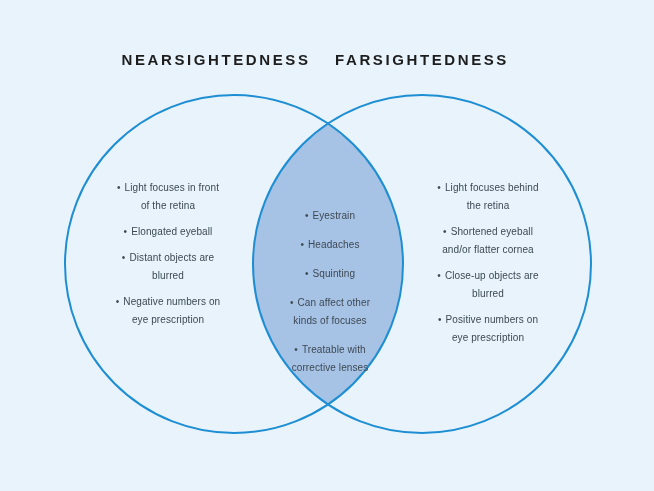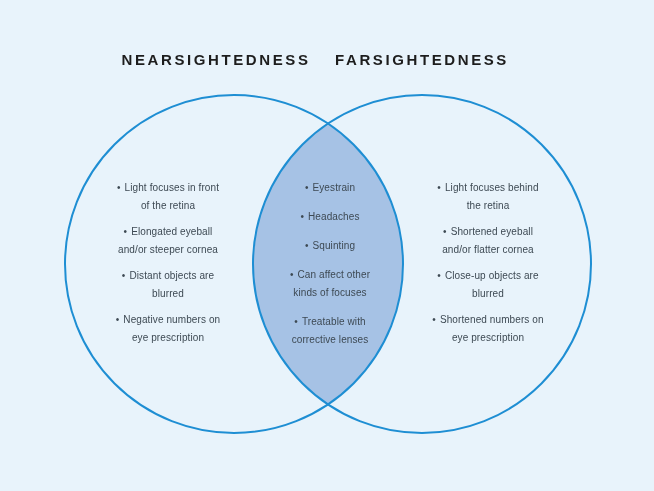--- a/index.html
+++ b/index.html
@@ -22,21 +22,21 @@
   }
   .title-left{left:66px;}
   .title-right{left:272px;}
   .col{
     position:absolute;top:179px;
     text-align:center;
     font-size:10px;line-height:18px;letter-spacing:.1px;
     color:var(--text-color,#3d4953);
   }
   .col-left{left:86px;width:164px;}
-  .col-middle{left:260px;width:140px;}
+  .col-middle{left:260px;width:140px;margin-top:28px;}
   .col-right{left:406px;width:164px;}
   .item{margin-bottom:8px;}
   .col-middle .item{margin-bottom:11px;}
   .bullet{margin-right:4px;}
 </style>
 </head>
 <body>
 
 <div class="stage">
 
@@ -49,21 +49,20 @@
   <div class="title title-left">NEARSIGHTEDNESS</div>
   <div class="title title-right">FARSIGHTEDNESS</div>
 
   <div class="col col-left">
     <div class="item">
       <div><span class="bullet">•</span><span>Light focuses in front</span></div>
       <div>of the retina</div>
     </div>
     <div class="item">
       <div><span class="bullet">•</span><span>Elongated eyeball</span></div>
-      <div>and/or steeper cornea</div>
     </div>
     <div class="item">
       <div><span class="bullet">•</span><span>Distant objects are</span></div>
       <div>blurred</div>
     </div>
     <div class="item">
       <div><span class="bullet">•</span><span>Negative numbers on</span></div>
       <div>eye prescription</div>
     </div>
   </div>
@@ -95,18 +94,18 @@
     </div>
     <div class="item">
       <div><span class="bullet">•</span><span>Shortened eyeball</span></div>
       <div>and/or flatter cornea</div>
     </div>
     <div class="item">
       <div><span class="bullet">•</span><span>Close-up objects are</span></div>
       <div>blurred</div>
     </div>
     <div class="item">
-      <div><span class="bullet">•</span><span>Shortened numbers on</span></div>
+      <div><span class="bullet">•</span><span>Positive numbers on</span></div>
       <div>eye prescription</div>
     </div>
   </div>
 
 </div>
 
 </body></html>

